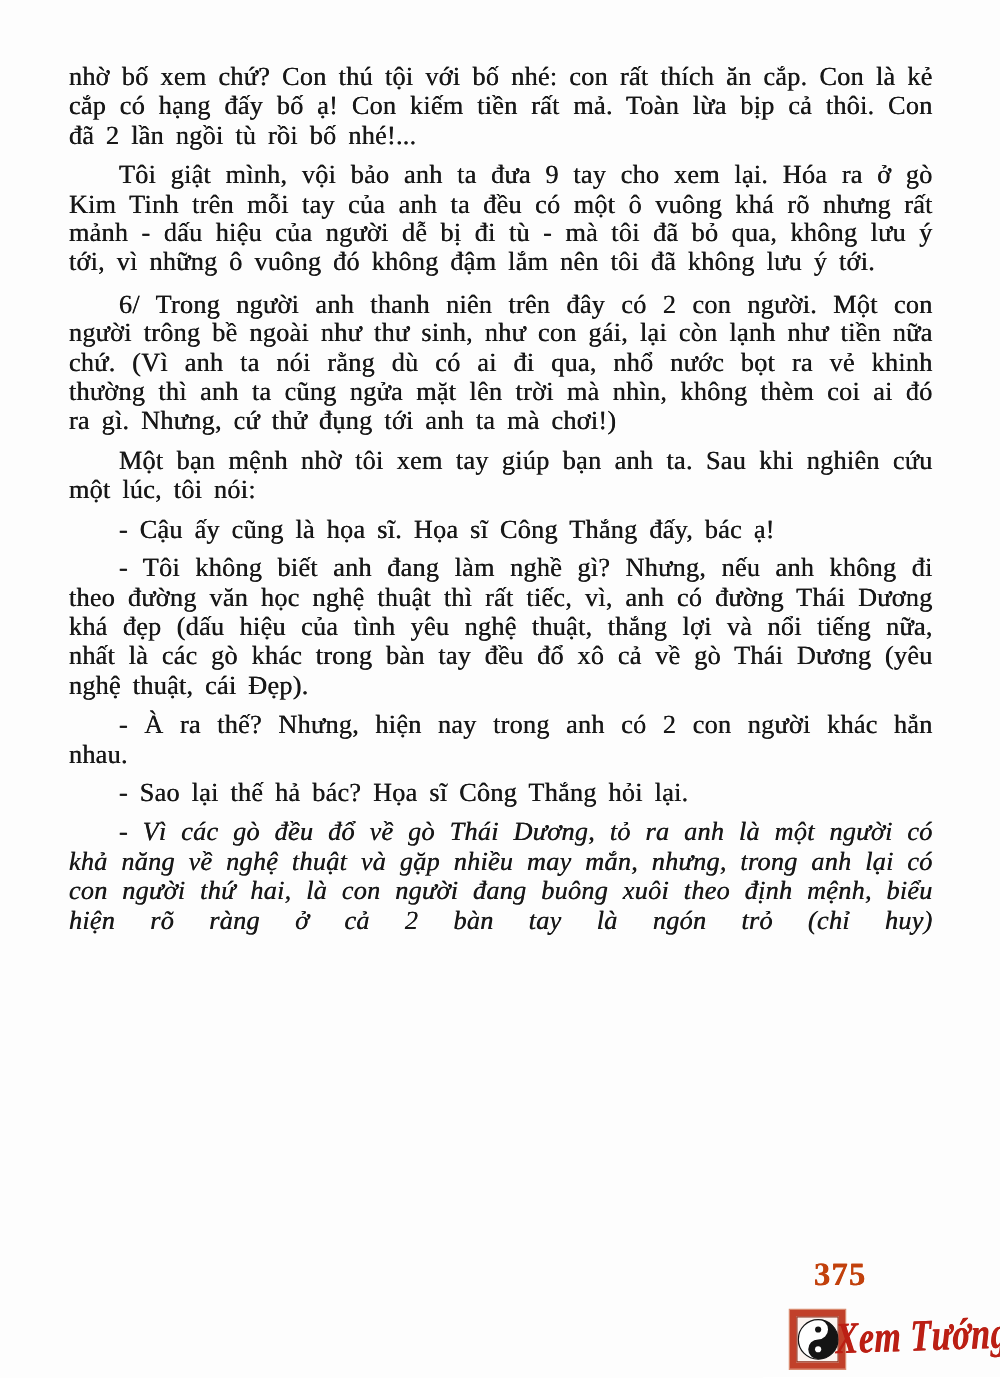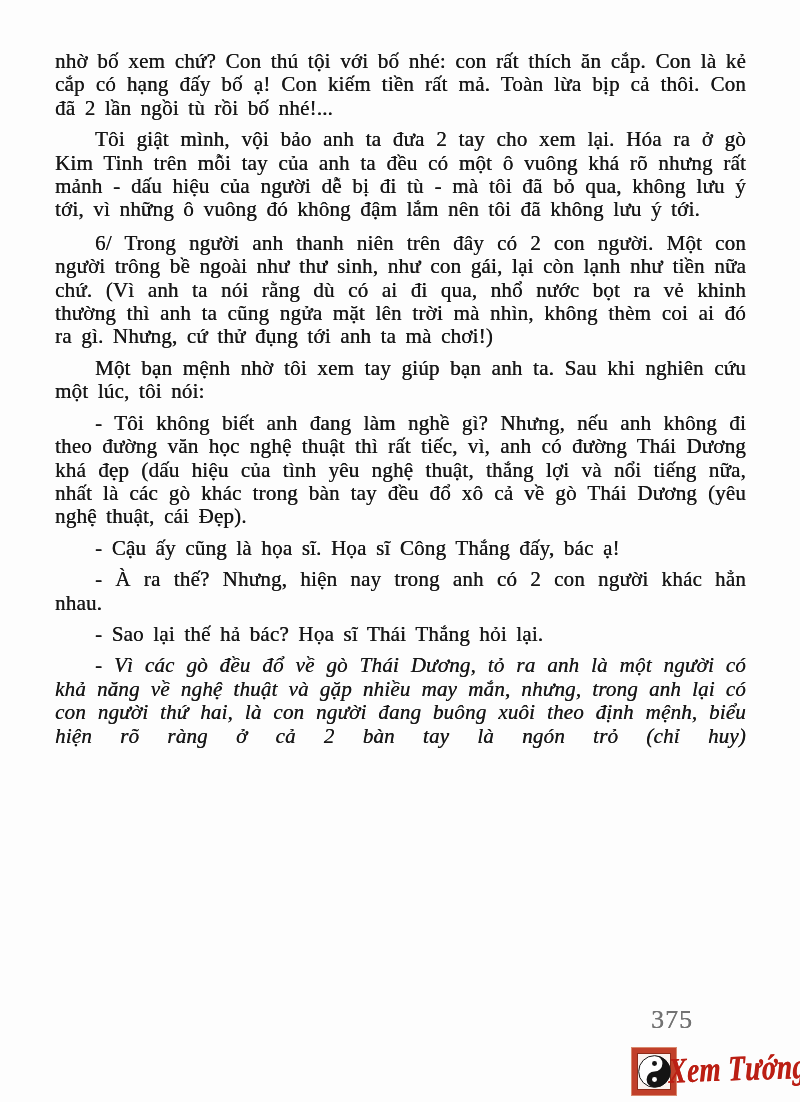--- a/index.html
+++ b/index.html
@@ -42,23 +42,23 @@
   .para.section-gap { margin-top: 10px; }
   .para.justify-last { text-align-last: justify; font-style: italic; }
 
   
 
   .page-number {
     position: absolute;
     left: 651px;
     top: 1005px;
     font-size: 26px;
-    font-weight: normal;
+    font-weight: bold;
     letter-spacing: 1px;
-    color: #737373;
+    color: #c2410c;
     text-shadow: 0.3px 0 0 currentColor;
     z-index: 1;
   }
 
   .logo-box {
     position: absolute;
     left: 632px;
     top: 1048px;
     width: 44px;
     height: 47px;
@@ -87,27 +87,27 @@
     z-index: 3;
   }
 </style>
 </head>
 <body>
 
 <div class="page">
 
   <main class="text-block">
     <p class="para no-indent">nhờ bố xem chứ? Con thú tội với bố nhé: con rất thích ăn cắp. Con là kẻ cắp có hạng đấy bố ạ! Con kiếm tiền rất mả. Toàn lừa bịp cả thôi. Con đã 2 lần ngồi tù rồi bố nhé!...</p>
-    <p class="para">Tôi giật mình, vội bảo anh ta đưa 2 tay cho xem lại. Hóa ra ở gò Kim Tinh trên mỗi tay của anh ta đều có một ô vuông khá rõ nhưng rất mảnh - dấu hiệu của người dễ bị đi tù - mà tôi đã bỏ qua, không lưu ý tới, vì những ô vuông đó không đậm lắm nên tôi đã không lưu ý tới.</p>
+    <p class="para">Tôi giật mình, vội bảo anh ta đưa 9 tay cho xem lại. Hóa ra ở gò Kim Tinh trên mỗi tay của anh ta đều có một ô vuông khá rõ nhưng rất mảnh - dấu hiệu của người dễ bị đi tù - mà tôi đã bỏ qua, không lưu ý tới, vì những ô vuông đó không đậm lắm nên tôi đã không lưu ý tới.</p>
     <p class="para section-gap">6/ Trong người anh thanh niên trên đây có 2 con người. Một con người trông bề ngoài như thư sinh, như con gái, lại còn lạnh như tiền nữa chứ. (Vì anh ta nói rằng dù có ai đi qua, nhổ nước bọt ra vẻ khinh thường thì anh ta cũng ngửa mặt lên trời mà nhìn, không thèm coi ai đó ra gì. Nhưng, cứ thử đụng tới anh ta mà chơi!)</p>
     <p class="para">Một bạn mệnh nhờ tôi xem tay giúp bạn anh ta. Sau khi nghiên cứu một lúc, tôi nói:</p>
+    <p class="para">- Cậu ấy cũng là họa sĩ. Họa sĩ Công Thắng đấy, bác ạ!</p>
     <p class="para">- Tôi không biết anh đang làm nghề gì? Nhưng, nếu anh không đi theo đường văn học nghệ thuật thì rất tiếc, vì, anh có đường Thái Dương khá đẹp (dấu hiệu của tình yêu nghệ thuật, thắng lợi và nổi tiếng nữa, nhất là các gò khác trong bàn tay đều đổ xô cả về gò Thái Dương (yêu nghệ thuật, cái Đẹp).</p>
-    <p class="para">- Cậu ấy cũng là họa sĩ. Họa sĩ Công Thắng đấy, bác ạ!</p>
     <p class="para">- À ra thế? Nhưng, hiện nay trong anh có 2 con người khác hẳn nhau.</p>
-    <p class="para">- Sao lại thế hả bác? Họa sĩ Thái Thắng hỏi lại.</p>
+    <p class="para">- Sao lại thế hả bác? Họa sĩ Công Thắng hỏi lại.</p>
     <p class="para justify-last">- Vì các gò đều đổ về gò Thái Dương, tỏ ra anh là một người có khả năng về nghệ thuật và gặp nhiều may mắn, nhưng, trong anh lại có con người thứ hai, là con người đang buông xuôi theo định mệnh, biểu hiện rõ ràng ở cả 2 bàn tay là ngón trỏ (chỉ huy)</p>
   </main>
 
   <footer>
     <div class="page-number">375</div>
 
     <div class="logo-box">
       <span style="display:block; width:33px; height:33px;">
         <svg viewBox="0 0 100 100" width="33" height="33" aria-hidden="true">
           <circle cx="50" cy="50" r="48" fill="#ffffff" stroke="#141414" stroke-width="3"></circle>

